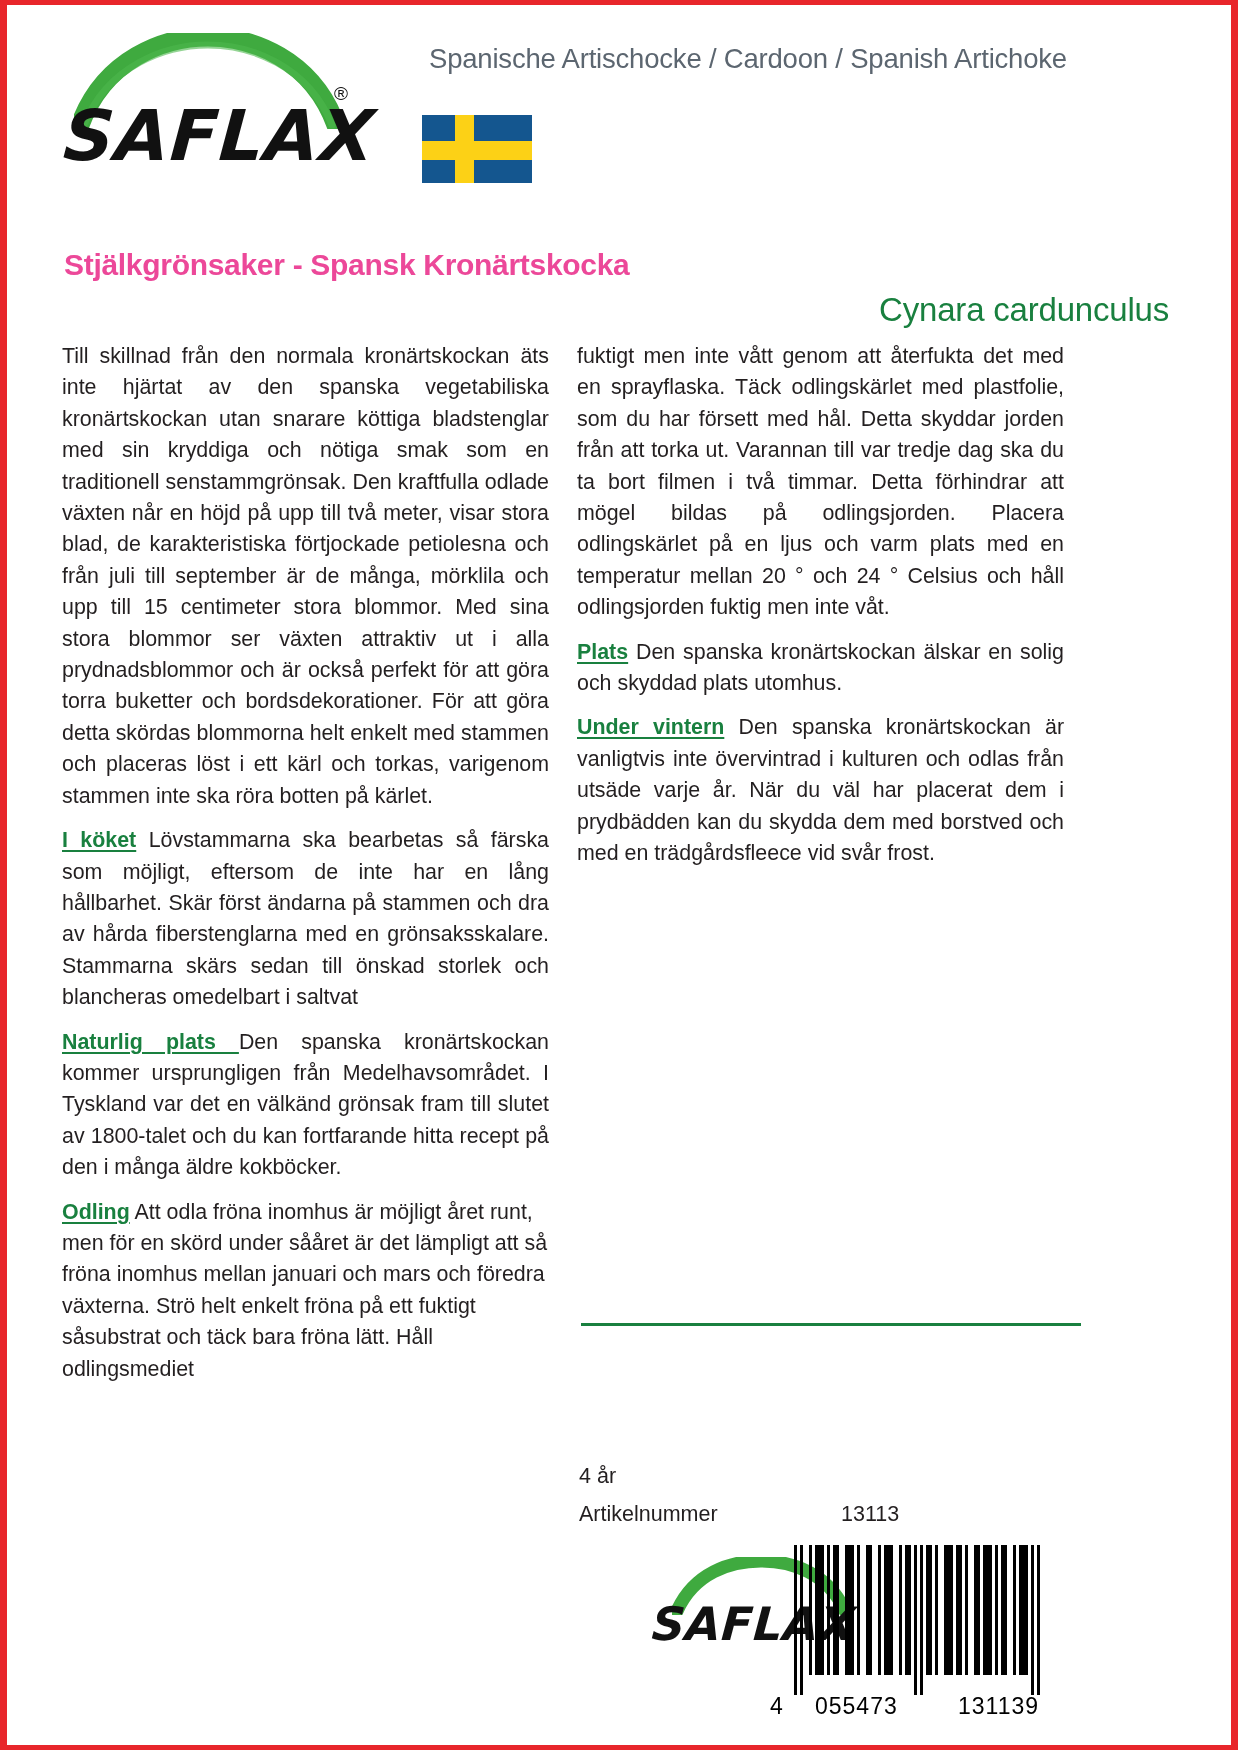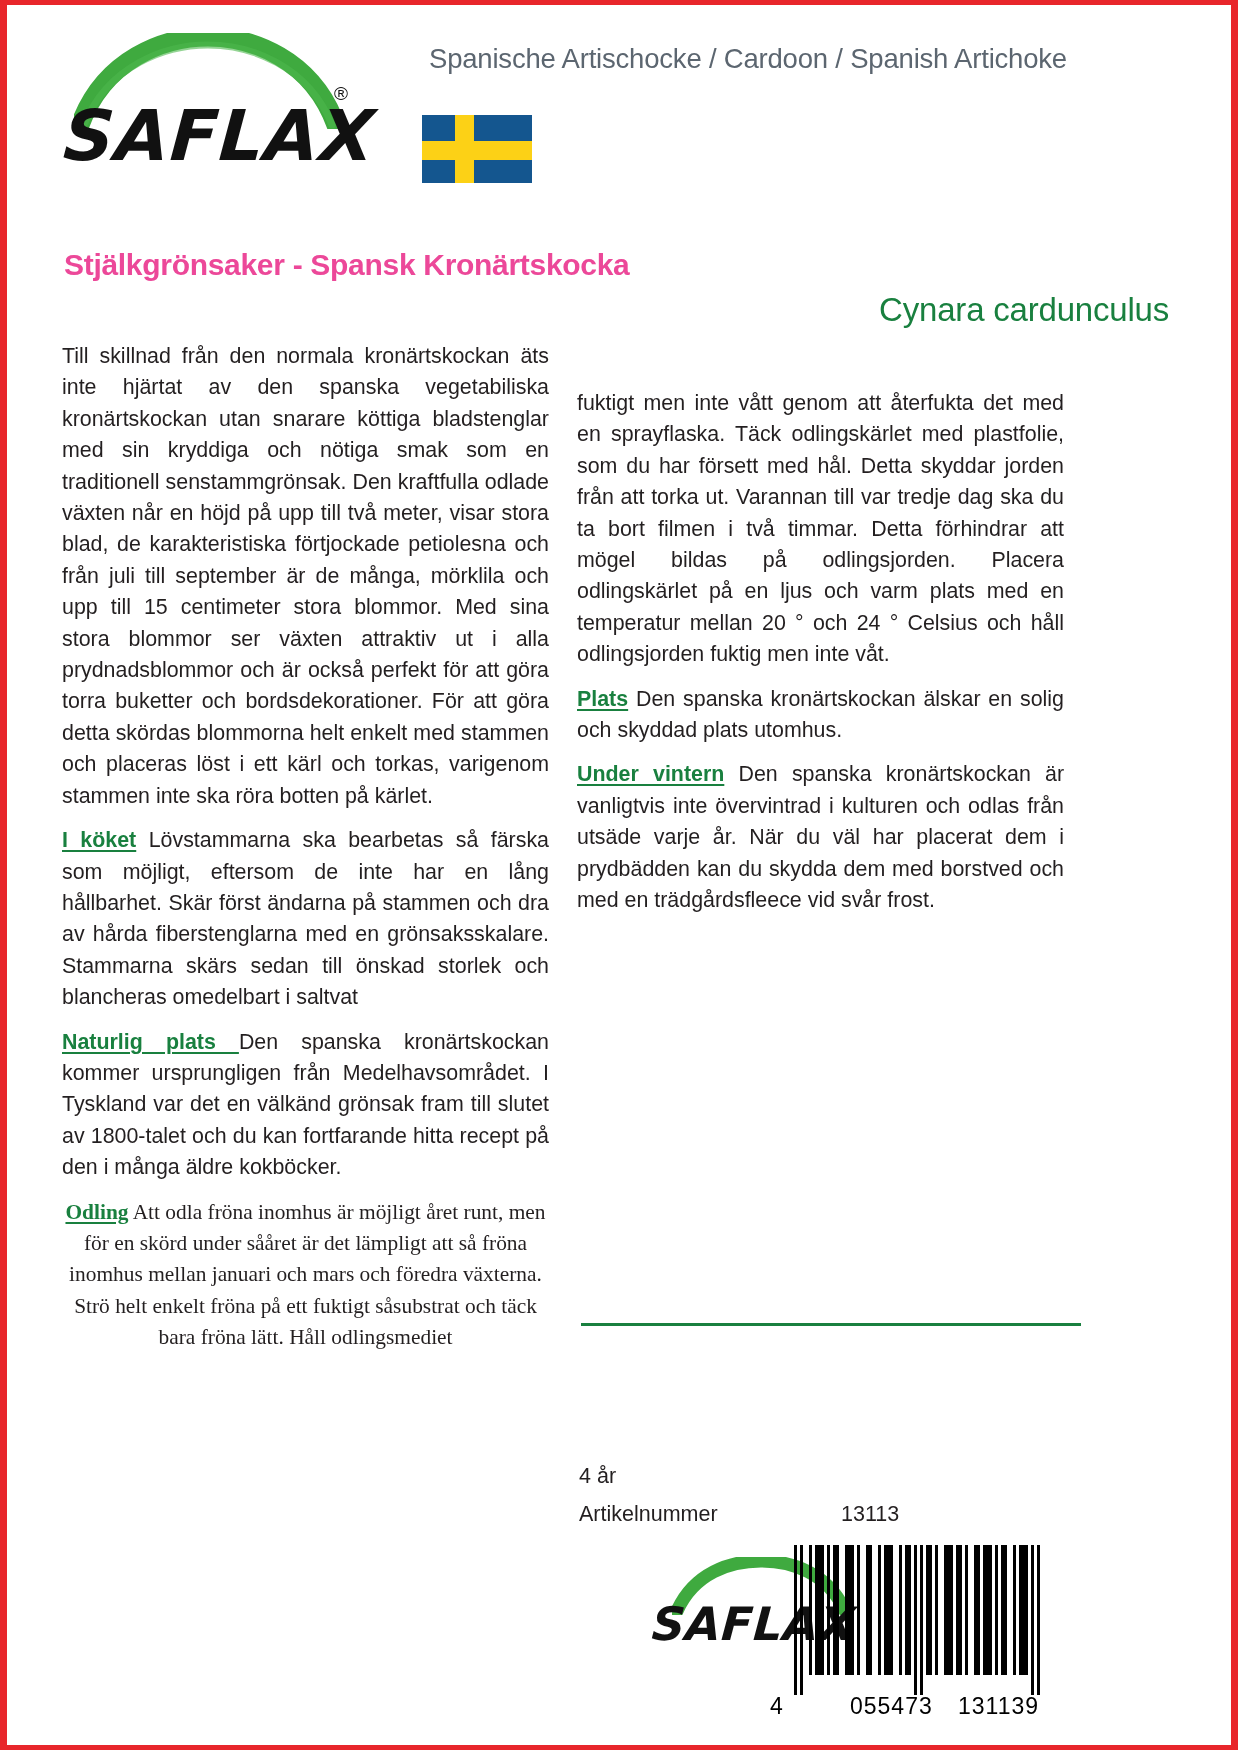--- a/index.html
+++ b/index.html
@@ -112,27 +112,27 @@
     position: absolute;
     top: 336px;
     width: 487px;
     font-size: 21.4px;
     line-height: 31.4px;
     color: #231f20;
     text-align: justify;
     text-justify: inter-word;
   }
   .col-left  { left: 55px; }
-  .col-right { left: 570px; margin-top: 47px; }
+  .col-right { left: 570px; }
 
   .col p {
     margin: 0 0 13px 0;
     text-align: justify;
   }
-  .col p.last { text-align: center; font-family: Liberation Serif, serif; }
+  .col p.last { text-align: left; }
 
   .head {
     font-weight: 700;
     color: #19803f;
     text-decoration: underline;
     text-decoration-thickness: 2px;
     text-underline-offset: 3px;
   }
 
   
@@ -202,21 +202,21 @@
   .bars i.tall { height: 150px; }
   .bc-digits {
     position: absolute;
     left: -24px; top: 148px;
     width: 310px;
     font-size: 23px;
     color: #000;
     letter-spacing: 1px;
   }
   .bc-d1 { position:absolute; left: 0px;  top: 0; }
-  .bc-d2 { position:absolute; left: 45px; top: 0; margin-left: 35px; }
+  .bc-d2 { position:absolute; left: 45px; top: 0; }
   .bc-d3 { position:absolute; left: 188px;top: 0; }
 </style>
 </head>
 <body>
 
 <div class="packet">
 
   <div class="header">
 
     <div class="logo-block">

